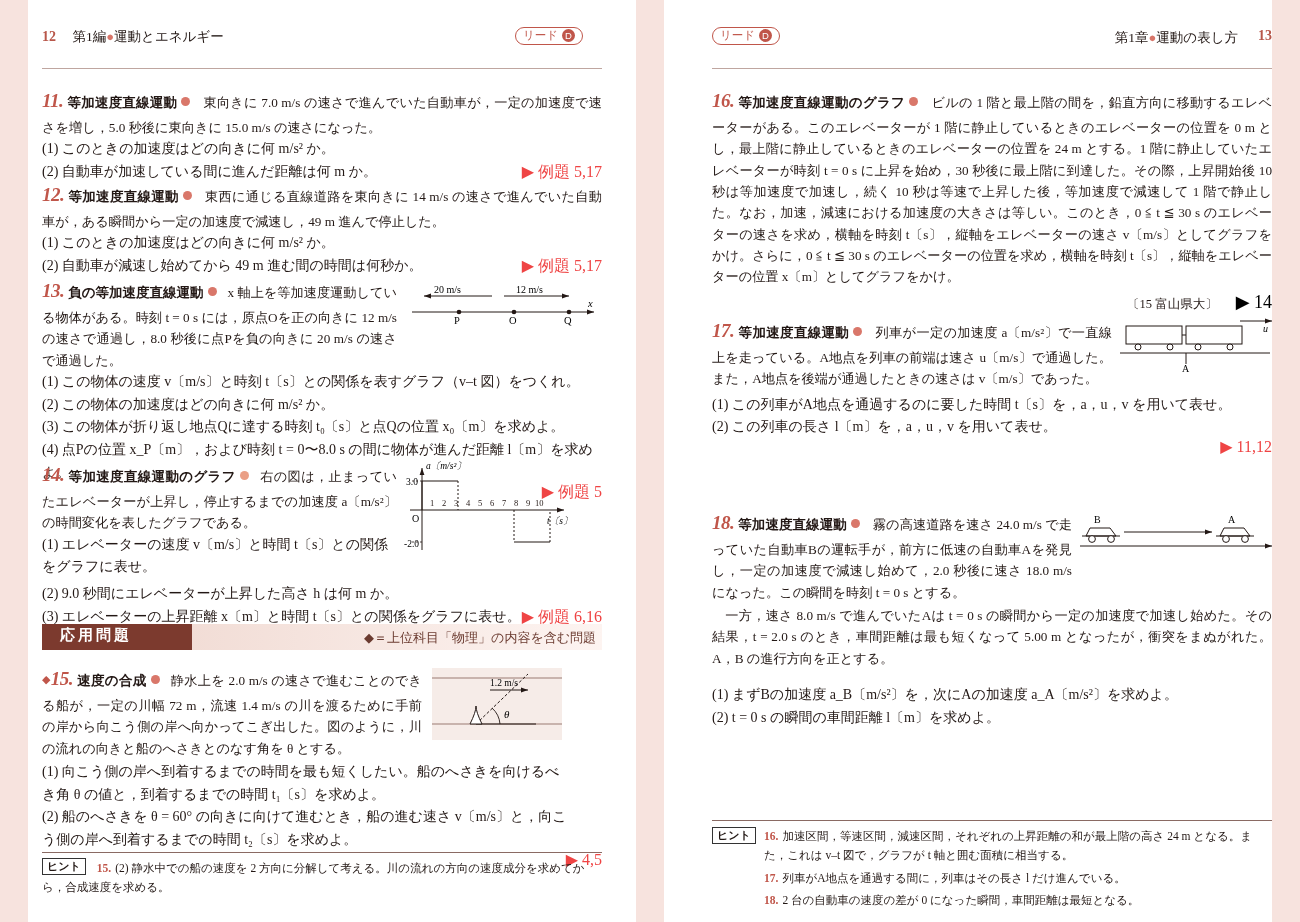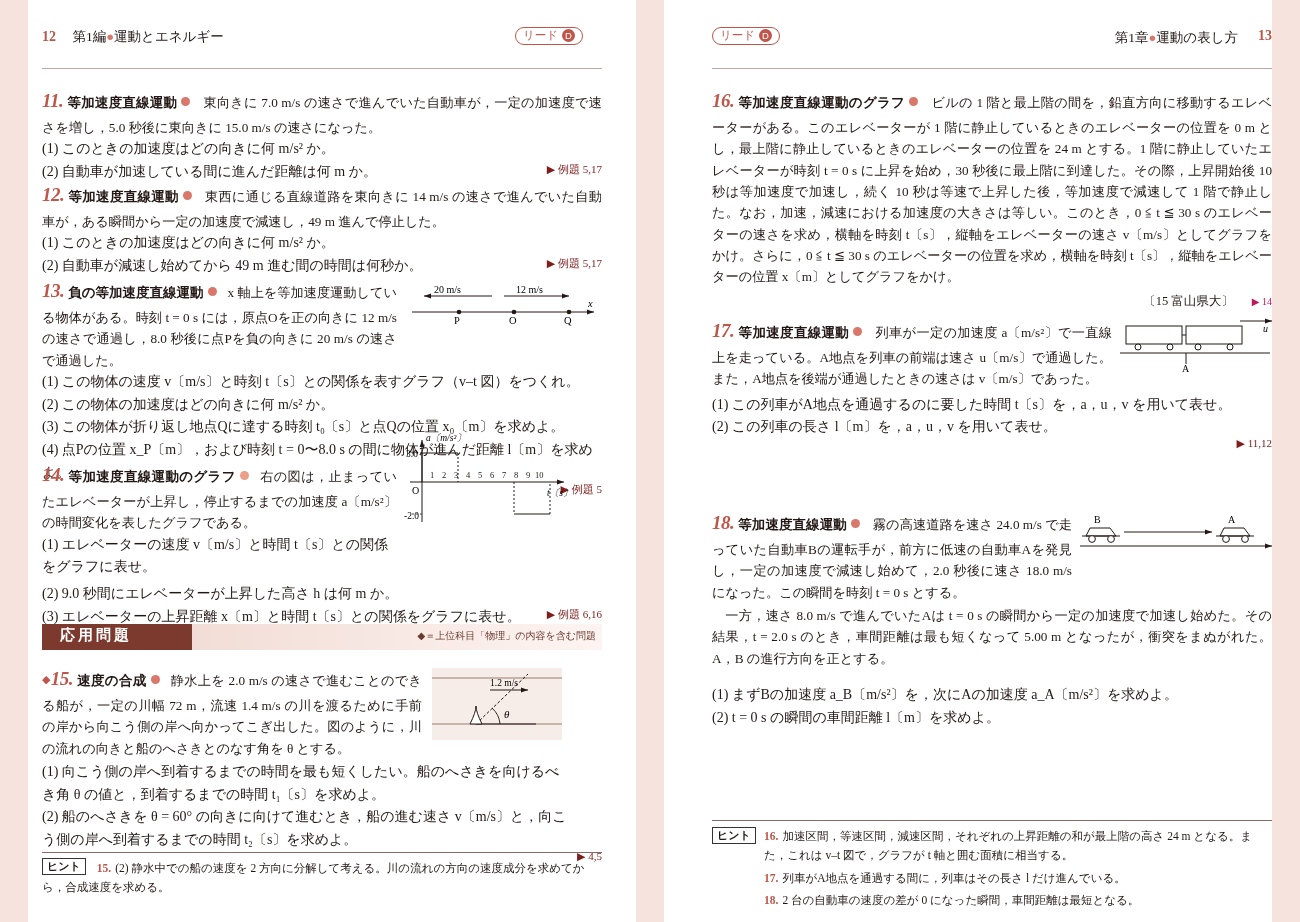--- a/index.html
+++ b/index.html
@@ -52,34 +52,34 @@
     color:#c0564a;font-size:19px;font-style:italic;
     font-family:"Liberation Serif",serif;font-weight:bold;
     margin-right:4px;letter-spacing:-0.5px;
   }
   .ptitle{font-size:13.5px;font-weight:bold;color:#231815;}
   .pdot{display:inline-block;width:9px;height:9px;border-radius:50%;background:#e8b9ae;margin:0 5px 0 4px;vertical-align:1px;}
   .pdot.dark{background:#d9776a;}
   .pdot.orange{background:#ea9f86;}
   .ptext{font-size:13.2px;line-height:1.62;text-align:justify;}
   .sub{font-size:14px;line-height:1.62;}
-  .ref{color:#be185d;font-size:10px;white-space:nowrap;}
-  .rightref{float:right;color:#7f1d1d;font-size:11px;}
+  .ref{color:#000000;font-size:18px;white-space:nowrap;}
+  .rightref{float:right;color:#ef4444;font-size:16px;}
   .clr{clear:both;}
   .diamond{color:#c0564a;font-size:11px;vertical-align:2px;}
 
   
   .banner{
     position:absolute;width:560px;height:26px;
     background:linear-gradient(90deg,#7c3a2e 0%,#7c3a2e 150px,#f2ddd6 150px,#fdf4f1 100%);
   }
   .banner .label{
     position:absolute;left:18px;top:2px;color:#fff;font-size:15px;font-weight:bold;letter-spacing:3px;
   }
-  .banner .note{position:absolute;right:6px;top:5px;font-size:10px;color:#6b3b30;margin-left:42px;}
+  .banner .note{position:absolute;right:6px;top:5px;font-size:13px;color:#6b3b30;margin-left:42px;}
 
   
   .hintwrap{position:absolute;width:560px;}
   .hintline{height:1px;background:#8a6a63;}
   .hintbadge{
     display:inline-block;border:1px solid #333;padding:0 4px;font-size:11px;
     font-weight:bold;margin-right:7px;vertical-align:2px;background:#fff;
   }
   .hintitem{font-size:11.5px;line-height:1.5;}
   .hintnum{color:#c0564a;font-weight:bold;}
@@ -177,21 +177,21 @@
     <div class="ptext" style="width:355px;">
       <span class="pnum">14.</span><span class="ptitle">等加速度直線運動のグラフ</span><span class="pdot orange"></span><span style="display:inline-block;width:6px"></span><span>右の図は，止まっていたエレベーターが上昇し，停止するまでの加速度 a〔m/s²〕の時間変化を表したグラフである。</span>
     </div>
     <div class="sub" style="width:355px;">(1) エレベーターの速度 v〔m/s〕と時間 t〔s〕との関係をグラフに表せ。</div>
     <div class="sub" style="margin-top:4px;">(2) 9.0 秒間にエレベーターが上昇した高さ h は何 m か。</div>
     <div class="sub">(3) エレベーターの上昇距離 x〔m〕と時間 t〔s〕との関係をグラフに表せ。</div>
     <div class="rightref" style="margin-top:-21px;">▶ 例題 6,16</div>
     <div class="clr"></div>
   </div>
 
-  <div class="fig" style="left:404px;top:430px;">
+  <div class="fig" style="left:404px;top:458px;">
     <svg width="175" height="110" viewBox="0 0 175 110">
       <line x1="18" y1="10" x2="18" y2="92" stroke="#231815" stroke-width="1"></line>
       <line x1="6" y1="52" x2="160" y2="52" stroke="#231815" stroke-width="1"></line>
       <polygon points="18,10 15.6,17 20.4,17" fill="#231815"></polygon>
       <polygon points="160,52 153,49.6 153,54.4" fill="#231815"></polygon>
       <text x="22" y="11" font-size="9.5" font-style="italic" font-family="Liberation Serif, serif">a〔m/s²〕</text>
       <text x="143" y="66" font-size="9.5" font-style="italic" font-family="Liberation Serif, serif">t〔s〕</text>
       <text x="2" y="27" font-size="9.5" font-family="Liberation Serif, serif">3.0</text>
       <text x="0" y="89" font-size="9.5" font-family="Liberation Serif, serif">-2.0</text>
       <text x="8" y="64" font-size="10" font-family="Liberation Serif, serif">O</text>

